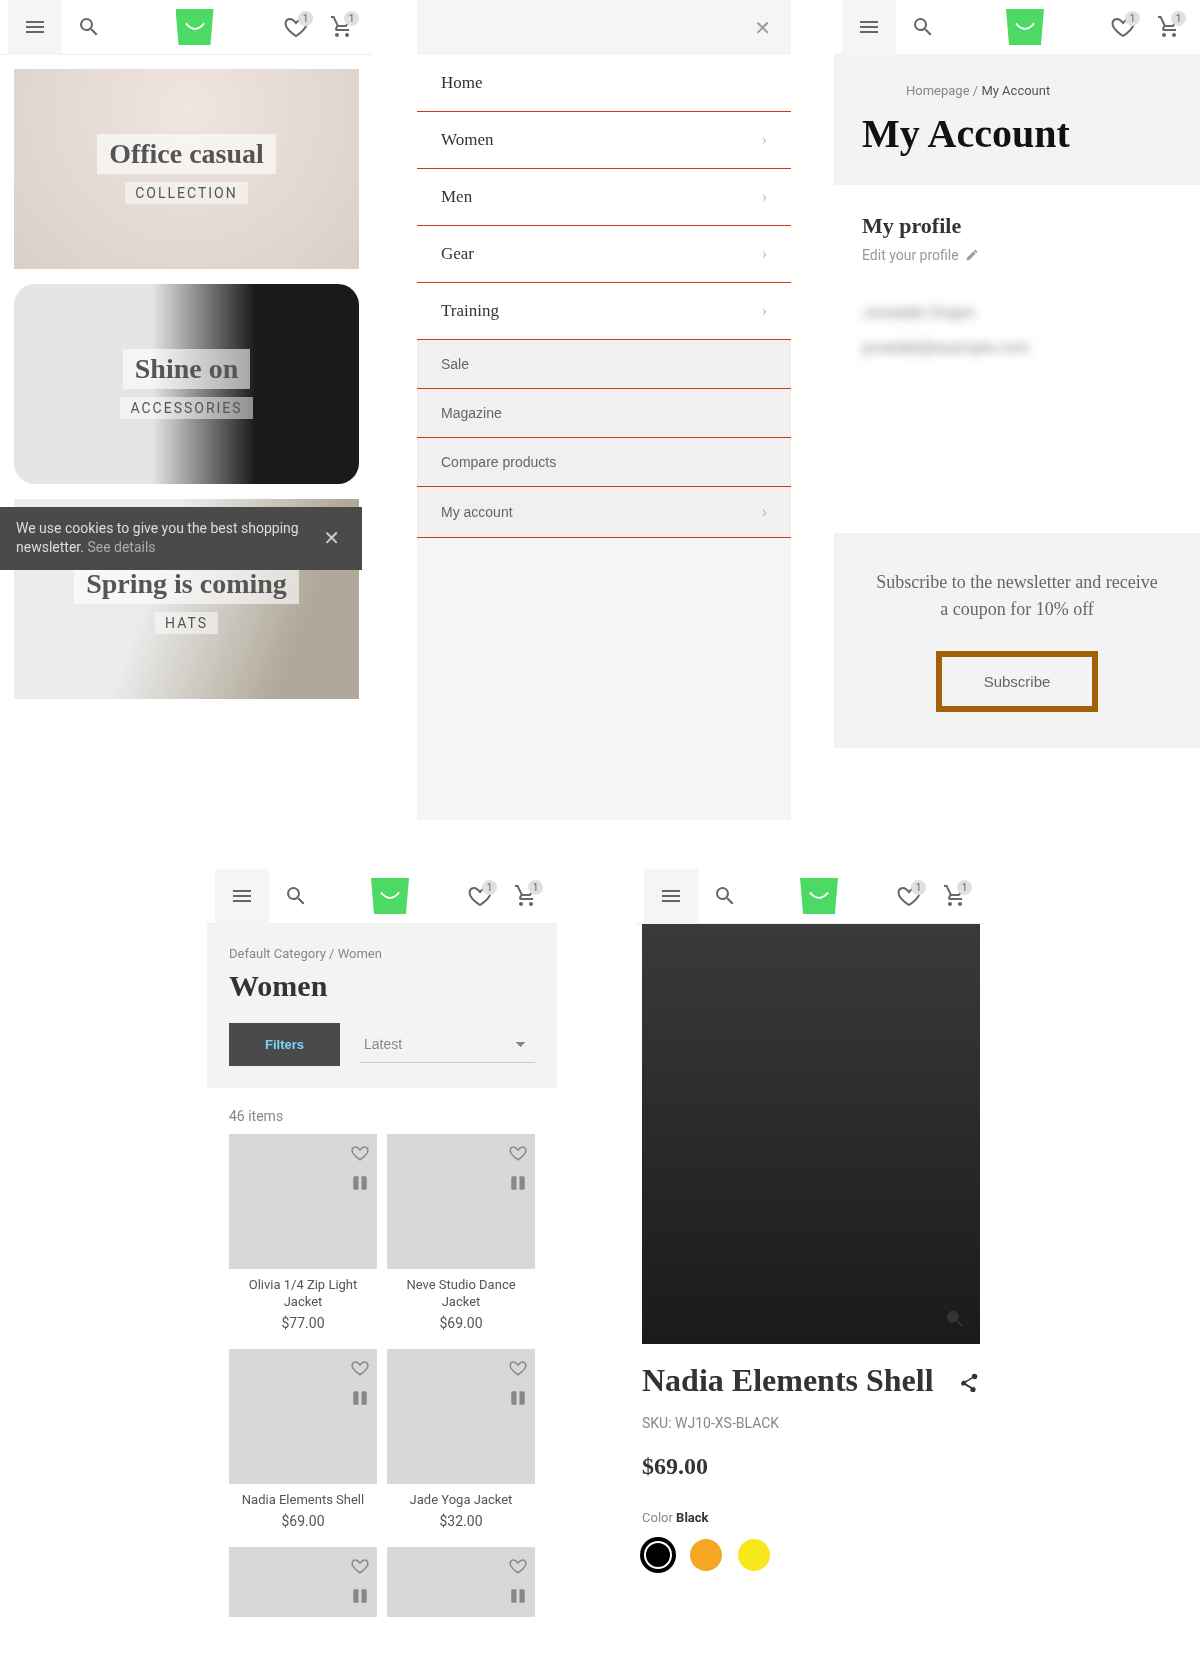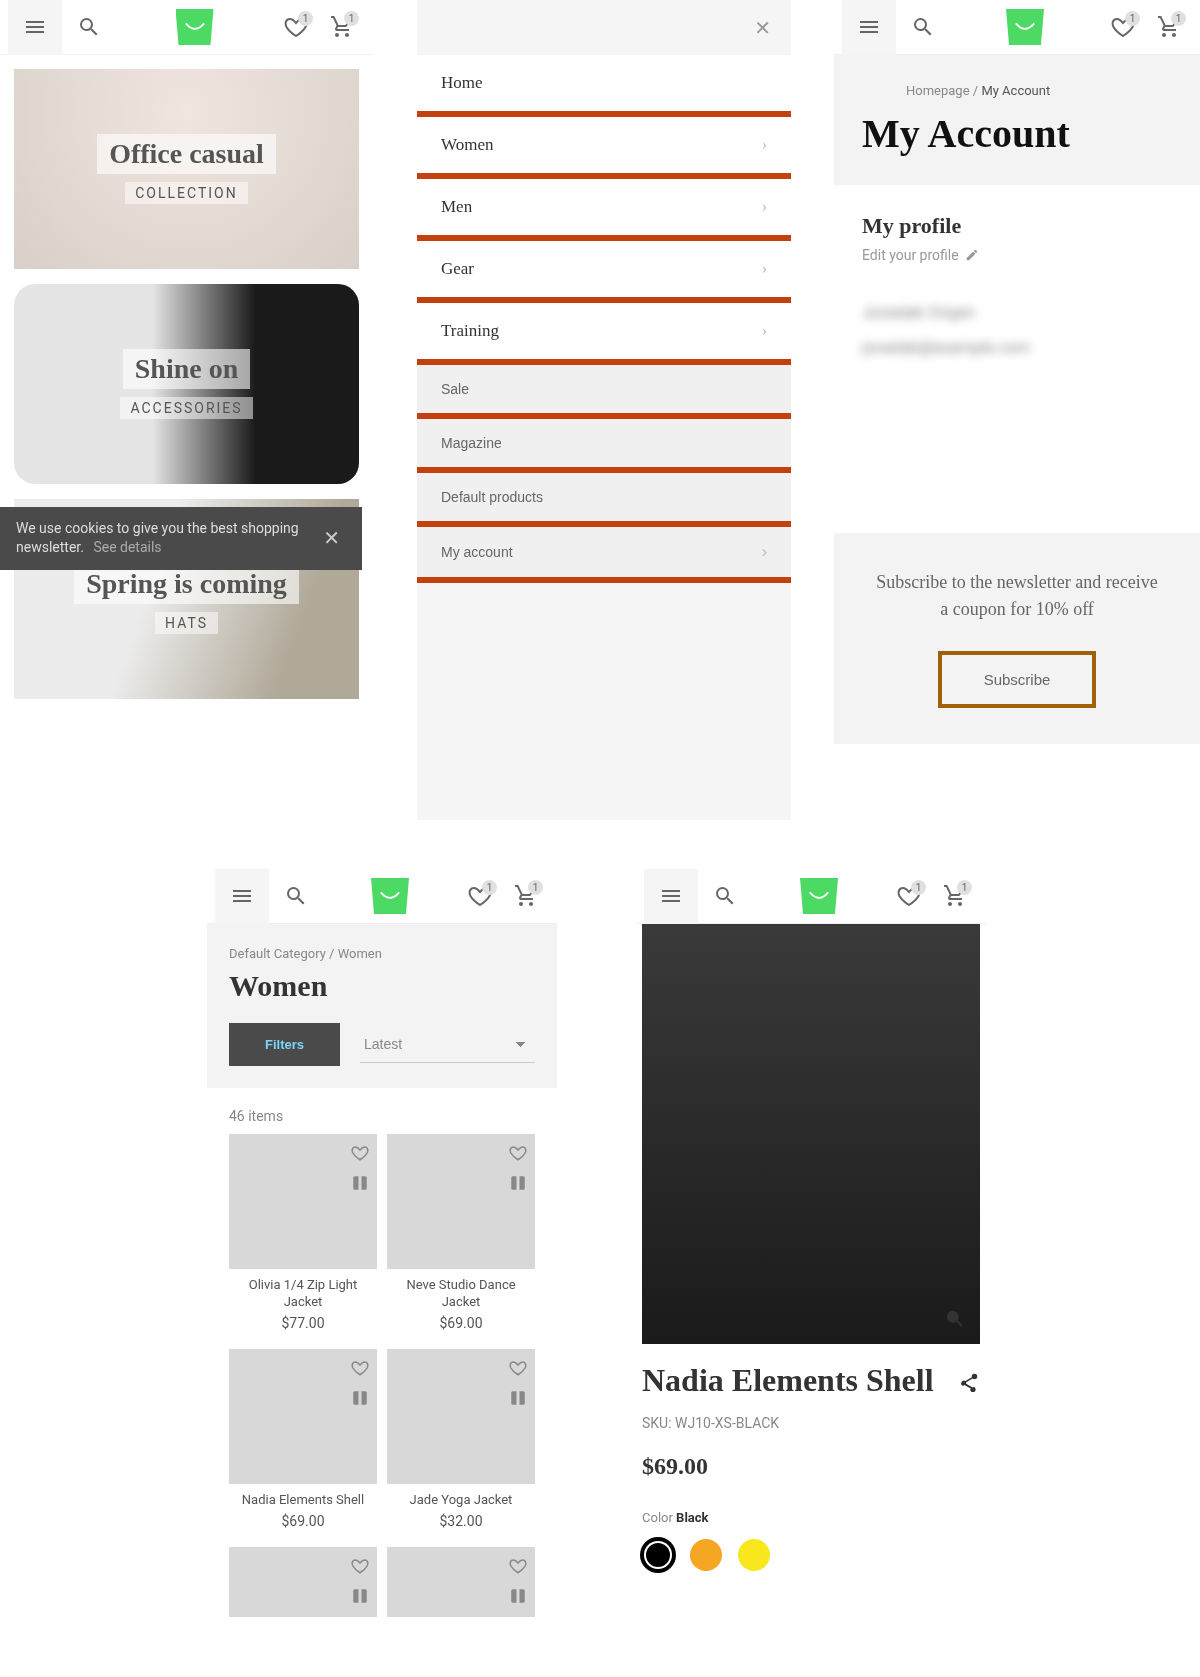--- a/index.html
+++ b/index.html
@@ -18,45 +18,45 @@
 .ic { width: 24px; height: 24px; fill: #666; }
 
 
 .screen1 { position: absolute; left: 0; top: 0; width: 373px; height: 820px; overflow: hidden; }
 .collections { padding: 14px; display: flex; flex-direction: column; gap: 15px; }
 .coll-card { position: relative; height: 200px; background: #e5e5e5 center/cover; display: flex; flex-direction: column; align-items: center; justify-content: center; }
 .coll-card .title { font-family: Georgia, serif; font-size: 28px; font-weight: 700; color: #555; background: rgba(255,255,255,0.6); padding: 4px 12px; }
 .coll-card .sub { font-size: 14px; color: #555; letter-spacing: 2px; background: rgba(255,255,255,0.5); padding: 3px 10px; margin-top: 8px; }
 .cookie-bar { position: absolute; bottom: 250px; left: 0; right: 11px; background: #4a4a4a; color: #ddd; padding: 12px 16px; display: flex; align-items: center; font-size: 14px; }
 .cookie-bar .txt { flex: 1; line-height: 1.4; }
-.cookie-bar .det { color: #aaa; margin-left: 6px; }
+.cookie-bar .det { color: #aaa; }
 .cookie-bar .close { font-size: 20px; color: #ccc; cursor: pointer; padding: 0 6px; }
 
 
 .screen2 { position: absolute; left: 417px; top: 0; width: 374px; height: 820px; background: #f5f5f5; }
 .menu-close { height: 55px; display: flex; align-items: center; justify-content: flex-end; padding-right: 20px; color: #999; font-size: 20px; cursor: pointer; }
 .menu-list { }
-.menu-item { padding: 18px 24px; border-bottom: 6px solid #c2410c; font-family: Georgia, serif; font-size: 17px; color: #333; display: flex; align-items: center; justify-content: space-between; cursor: pointer; background: #fff; }
+.menu-item { padding: 18px 24px; border-bottom: 1px solid #c2410c; font-family: Georgia, serif; font-size: 17px; color: #333; display: flex; align-items: center; justify-content: space-between; cursor: pointer; background: #fff; }
 .menu-item.sec { background: #f0f0f0; font-family: -apple-system, sans-serif; font-size: 14px; color: #666; padding: 16px 24px; }
 .chev { color: #bbb; font-size: 16px; }
 
 
 .screen3 { position: absolute; left: 834px; top: 0; width: 366px; height: 820px; background: #fff; }
 .acct-hero { background: #f3f3f3; padding: 28px; }
 .bc { font-size: 13px; color: #888; margin-bottom: 12px; margin-left: 44px; }
 .bc a { color: #888; text-decoration: none; }
 .bc .cur { color: #555; }
 .acct-title { font-family: Georgia, serif; font-size: 40px; font-weight: 700; color: #111; }
 .acct-body { padding: 28px; }
 .prof-h { font-family: Georgia, serif; font-size: 22px; font-weight: 600; color: #333; }
 .prof-edit { font-size: 14px; color: #999; margin-top: 8px; display: flex; align-items: center; gap: 6px; }
 .blur { filter: blur(5px); margin-top: 32px; font-size: 16px; color: #888; line-height: 2.2; }
 .news-box { background: #f3f3f3; padding: 36px 40px; text-align: center; margin-top: 140px; }
 .news-box p { font-family: Georgia, serif; font-size: 18px; color: #666; line-height: 1.5; }
-.news-box button { margin-top: 28px; border: 4px solid #a16207; background: transparent; padding: 16px 42px; font-size: 15px; color: #666; cursor: pointer; }
+.news-box button { margin-top: 28px; border: 6px solid #a16207; background: transparent; padding: 16px 42px; font-size: 15px; color: #666; cursor: pointer; }
 
 
 .screen4 { position: absolute; left: 207px; top: 869px; width: 350px; height: 808px; background: #fff; }
 .list-hero { background: #f3f3f3; padding: 22px; }
 .list-hero .bc2 { font-size: 13px; color: #888; margin-bottom: 8px; }
 .list-hero h1 { font-family: Georgia, serif; font-size: 30px; font-weight: 700; }
 .list-ctrl { display: flex; align-items: center; gap: 20px; margin-top: 20px; }
 .filters-btn { background: #4a4a4a; color: #7dd3fc; font-weight: 600; font-size: 13px; padding: 14px 36px; border: none; cursor: pointer; }
 .sort-sel { flex: 1; border: none; border-bottom: 1px solid #ccc; background: transparent; padding: 10px 4px; color: #888; font-size: 14px; appearance: none; background-image: linear-gradient(45deg, transparent 50%, #888 50%), linear-gradient(135deg, #888 50%, transparent 50%); background-position: calc(100% - 14px) 50%, calc(100% - 9px) 50%; background-size: 5px 5px; background-repeat: no-repeat; }
 .count { padding: 20px 22px 10px; color: #888; font-size: 14px; }
@@ -173,21 +173,21 @@
           <span>Training</span>
           <span class="chev">›</span>
         </div>
     <div class="menu-item sec">
           <span>Sale</span>
         </div>
     <div class="menu-item sec">
           <span>Magazine</span>
         </div>
     <div class="menu-item sec">
-          <span>Default products</span>
+          <span>Compare products</span>
         </div>
     <div class="menu-item sec">
           <span>My account</span>
           <span class="chev">›</span>
         </div>
   </div>
 </div>
 
 <div class="screen3">
   <div class="hdr">

